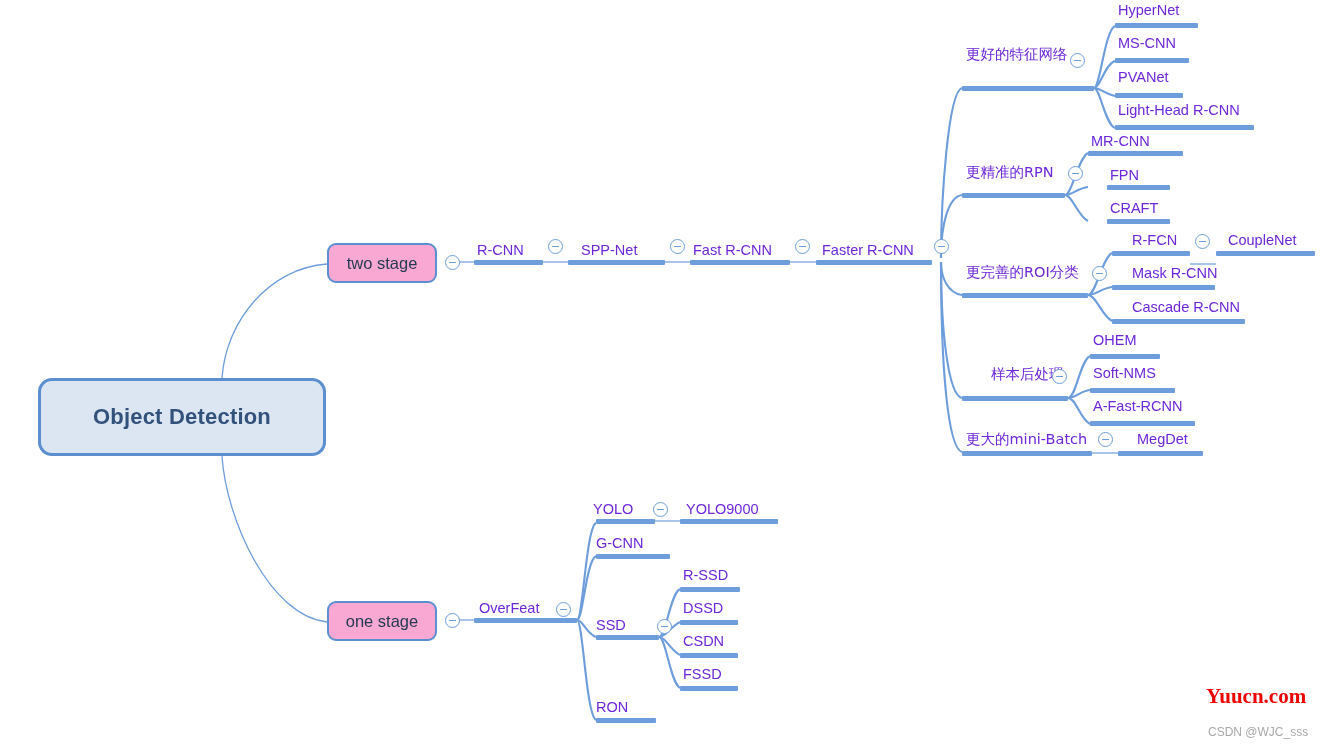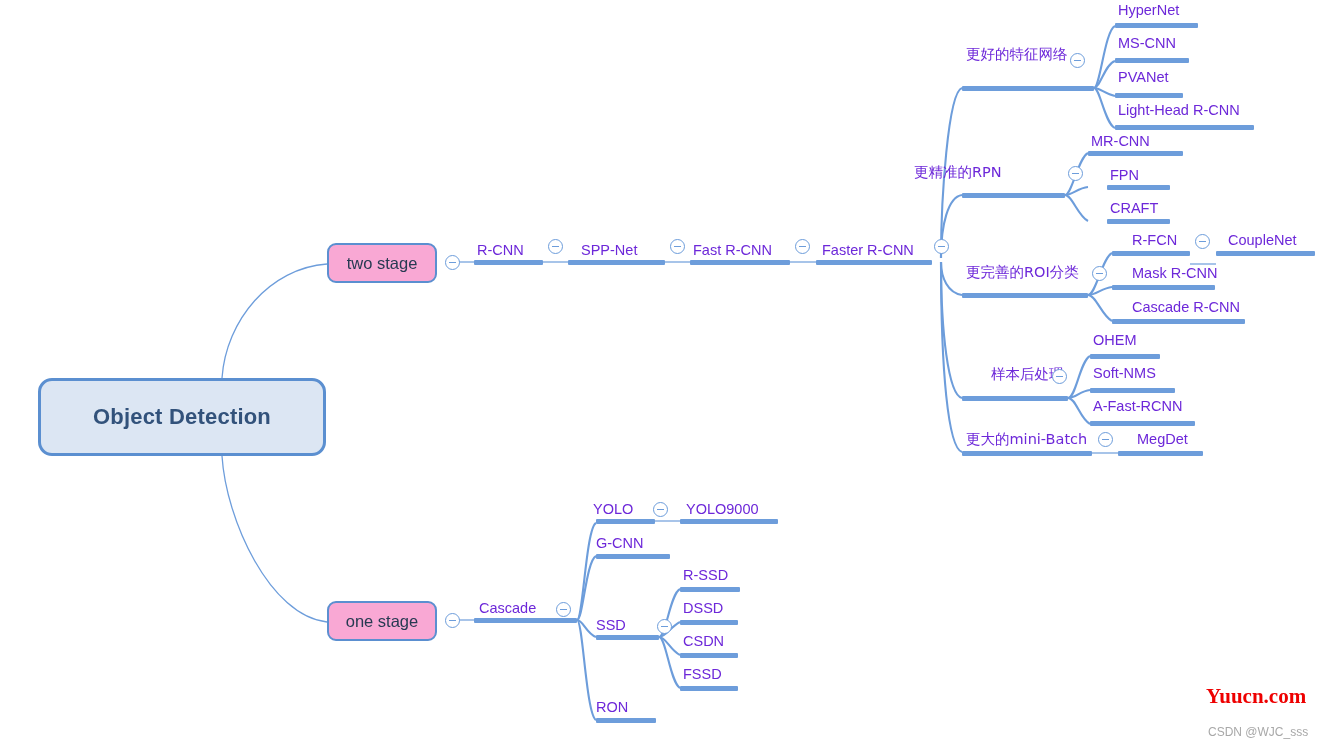--- a/index.html
+++ b/index.html
@@ -191,21 +191,21 @@
 
 <div class="topic" style="left:1118px;top:36px;">MS-CNN</div>
 <div class="bar" style="left:1115px;top:58px;width:74px;"></div>
 
 <div class="topic" style="left:1118px;top:70px;">PVANet</div>
 <div class="bar" style="left:1115px;top:93px;width:68px;"></div>
 
 <div class="topic" style="left:1118px;top:103px;">Light-Head R-CNN</div>
 <div class="bar" style="left:1115px;top:125px;width:139px;"></div>
 
-<div class="topic cjk" style="left:914px;top:165px;">更精准的RPN</div>
+<div class="topic cjk" style="left:966px;top:165px;">更精准的RPN</div>
 <div class="bar" style="left:962px;top:193px;width:103px;"></div>
 <div class="collapse" style="left:1068px;top:166px;"></div>
 
 <div class="topic" style="left:1091px;top:134px;">MR-CNN</div>
 <div class="bar" style="left:1088px;top:151px;width:95px;"></div>
 
 <div class="topic" style="left:1110px;top:168px;">FPN</div>
 <div class="bar" style="left:1107px;top:185px;width:63px;"></div>
 
 <div class="topic" style="left:1110px;top:201px;">CRAFT</div>
@@ -239,21 +239,21 @@
 
 <div class="topic" style="left:1093px;top:399px;">A-Fast-RCNN</div>
 <div class="bar" style="left:1090px;top:421px;width:105px;"></div>
 
 <div class="topic cjk" style="left:966px;top:432px;">更大的mini-Batch</div>
 <div class="bar" style="left:962px;top:451px;width:130px;"></div>
 <div class="collapse" style="left:1098px;top:432px;"></div>
 <div class="topic" style="left:1137px;top:432px;">MegDet</div>
 <div class="bar" style="left:1118px;top:451px;width:85px;"></div>
 
-<div class="topic" style="left:479px;top:601px;">Cascade</div>
+<div class="topic" style="left:479px;top:601px;">OverFeat</div>
 <div class="bar" style="left:474px;top:618px;width:103px;"></div>
 <div class="collapse" style="left:556px;top:602px;"></div>
 
 <div class="topic" style="left:593px;top:502px;">YOLO</div>
 <div class="bar" style="left:596px;top:519px;width:59px;"></div>
 <div class="collapse" style="left:653px;top:502px;"></div>
 <div class="topic" style="left:686px;top:502px;">YOLO9000</div>
 <div class="bar" style="left:680px;top:519px;width:98px;"></div>
 
 <div class="topic" style="left:596px;top:536px;">G-CNN</div>

